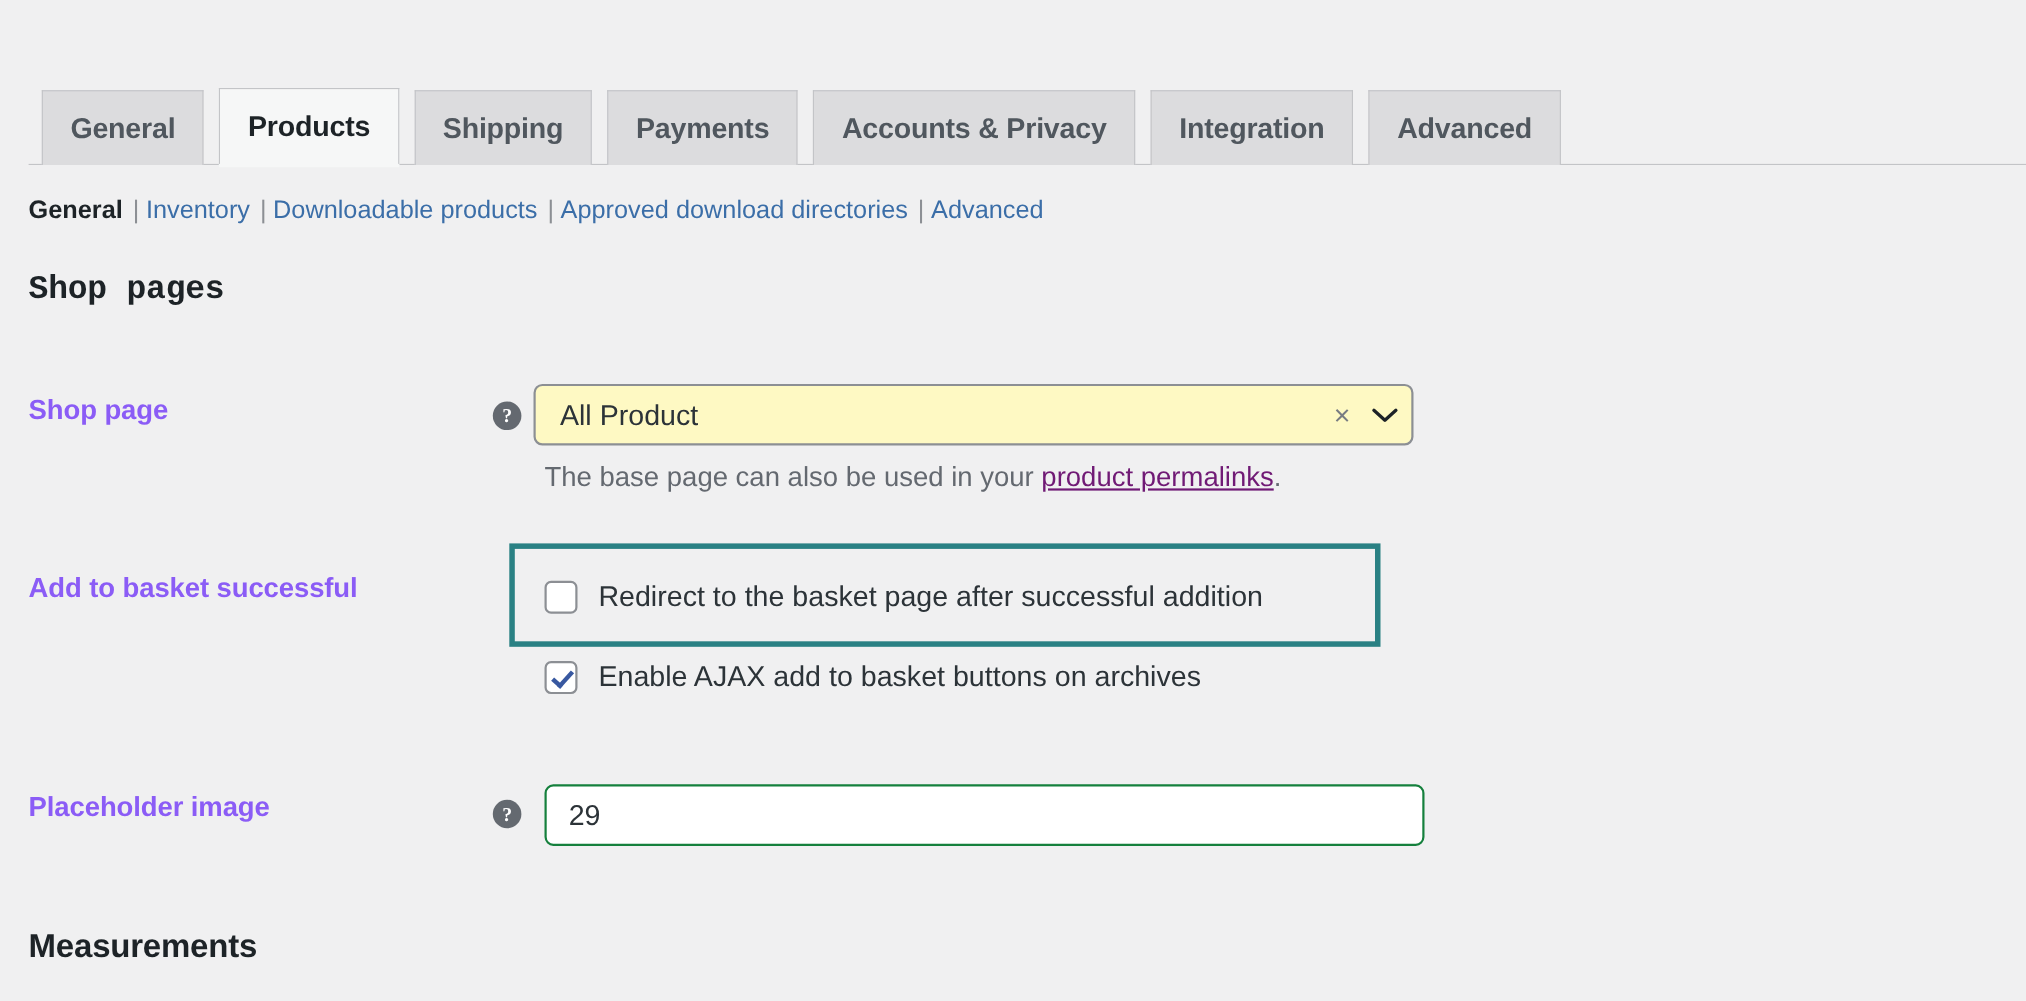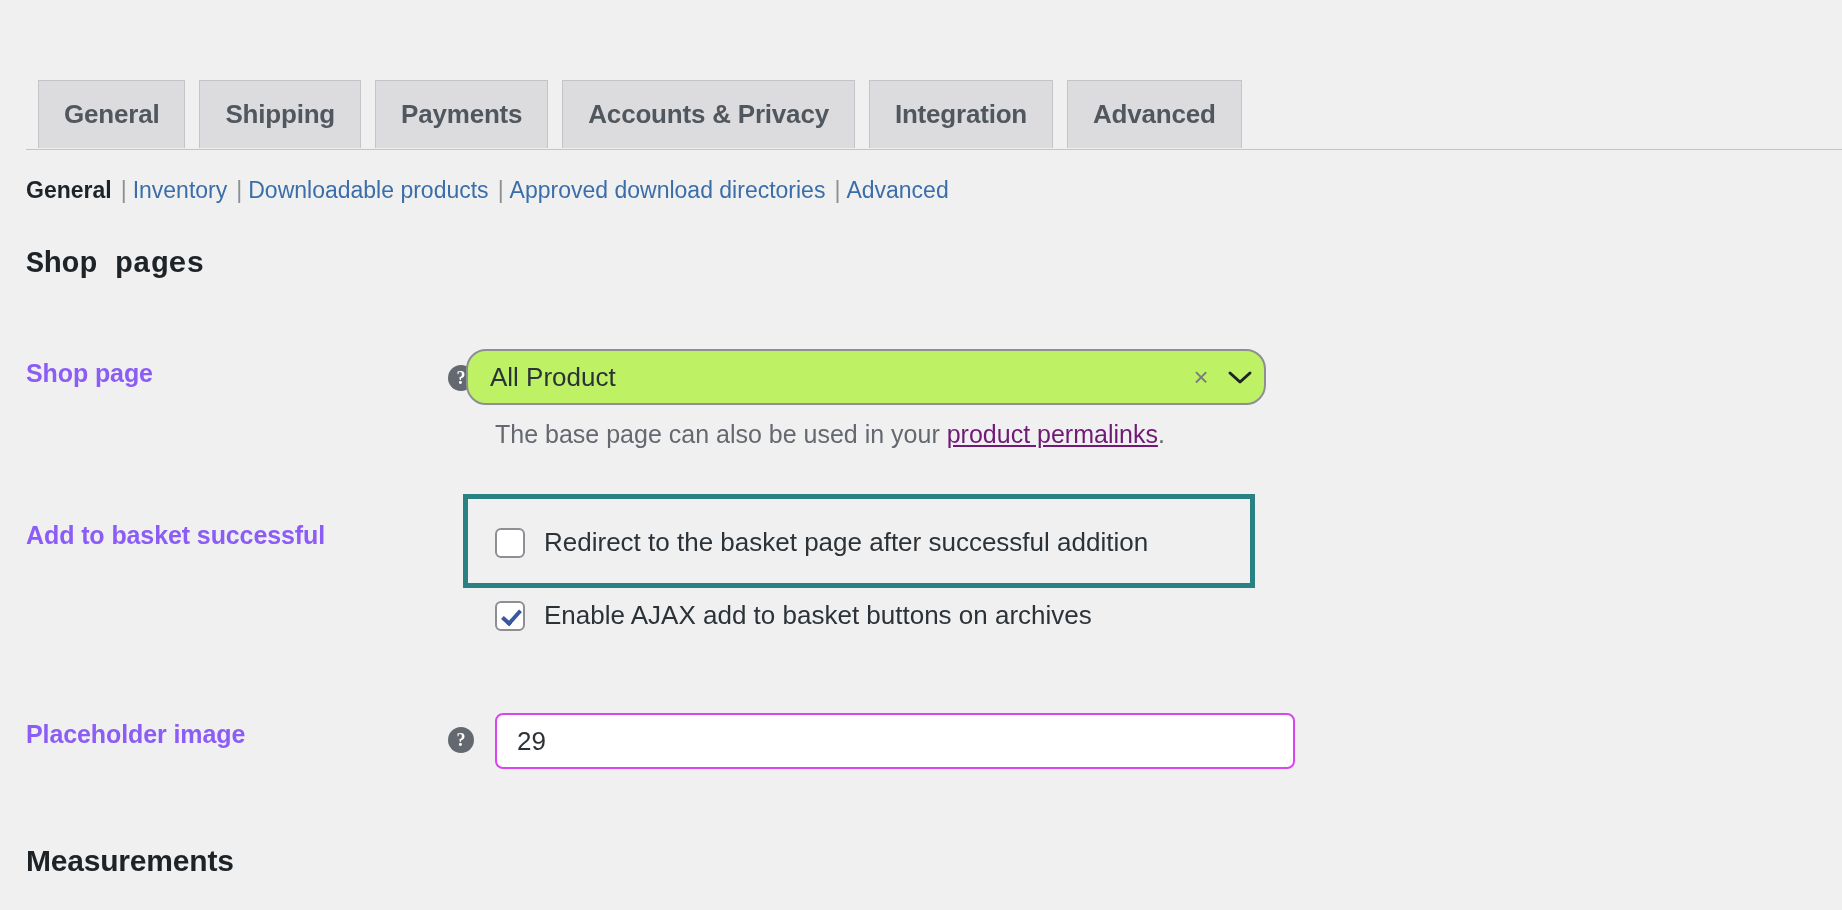--- a/index.html
+++ b/index.html
@@ -138,28 +138,28 @@
     font-family: "Liberation Serif", serif;
     cursor: help;
     user-select: none;
   }
   #shop-page-help { left: 448px; top: 365px; }
   #placeholder-help { left: 448px; top: 727px; }
 
   
   .select-field {
     position: absolute;
-    left: 466px;
+    left: 485px;
     top: 349px;
     width: 800px;
     height: 56px;
     box-sizing: border-box;
-    background: #bef264;
+    background: #fef9c3;
     border: 2px solid #8c8f94;
-    border-radius: 20px;
+    border-radius: 8px;
     display: flex;
     align-items: center;
     cursor: pointer;
   }
   .select-value {
     flex: 1;
     padding-left: 22px;
     font-size: 26px;
     color: #2c3338;
     white-space: nowrap;
@@ -245,37 +245,40 @@
 
   
   .text-field {
     position: absolute;
     left: 495px;
     top: 713px;
     width: 800px;
     height: 56px;
     box-sizing: border-box;
     background: #ffffff;
-    border: 2px solid #d946ef;
+    border: 2px solid #15803d;
     border-radius: 8px;
     font-family: "Liberation Sans", sans-serif;
     font-size: 26px;
     color: #2c3338;
     padding: 0 20px;
     outline: none;
   }
 </style>
 </head>
 <body>
 
 <div class="tabs-wrap">
   <div class="tabs-baseline"></div>
   <div class="tabs" id="tabs">
       <div class="tab">
         <span>General</span>
+      </div>
+      <div class="tab active">
+        <span>Products</span>
       </div>
       <div class="tab">
         <span>Shipping</span>
       </div>
       <div class="tab">
         <span>Payments</span>
       </div>
       <div class="tab">
         <span>Accounts &amp; Privacy</span>
       </div>

